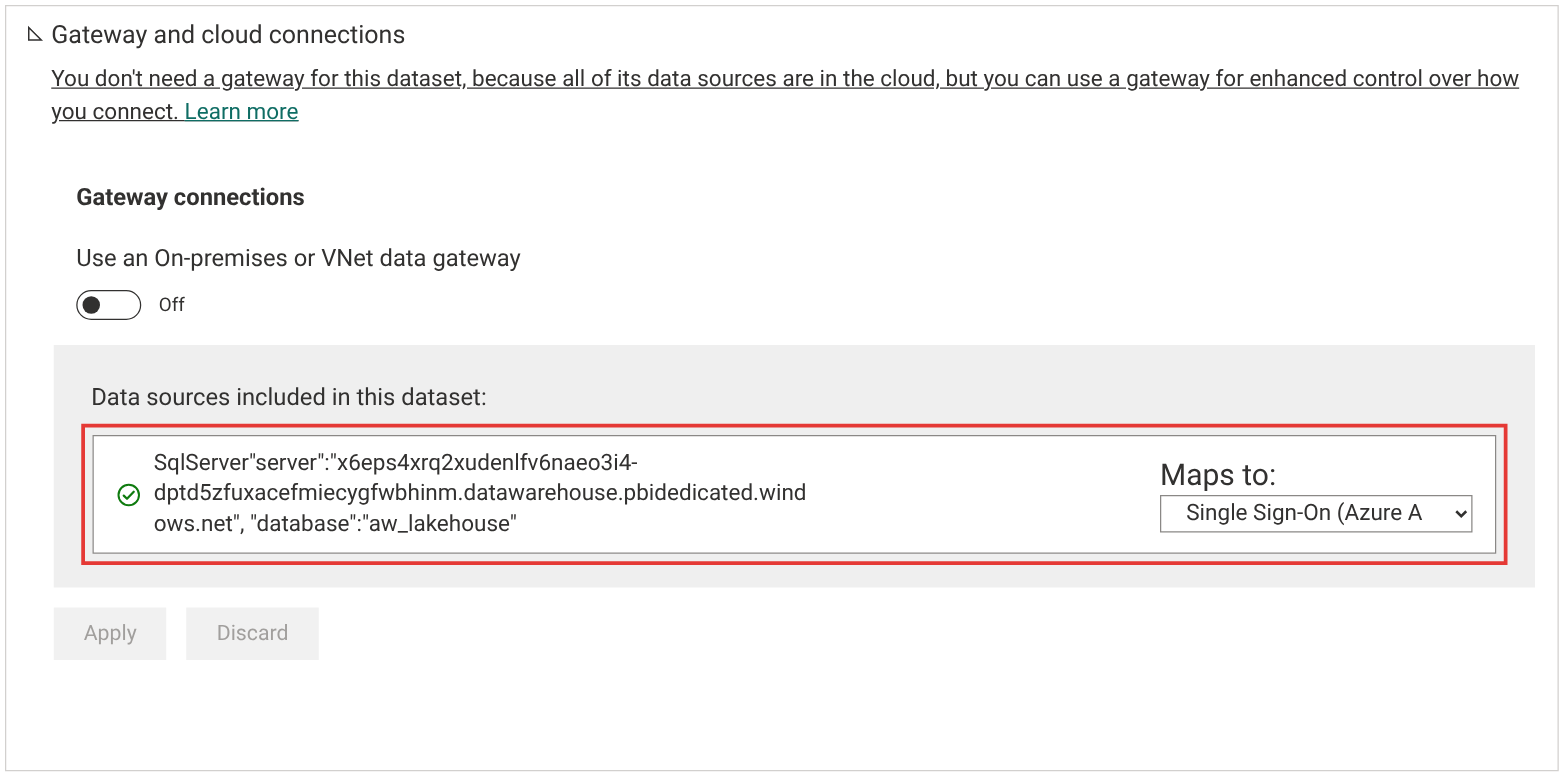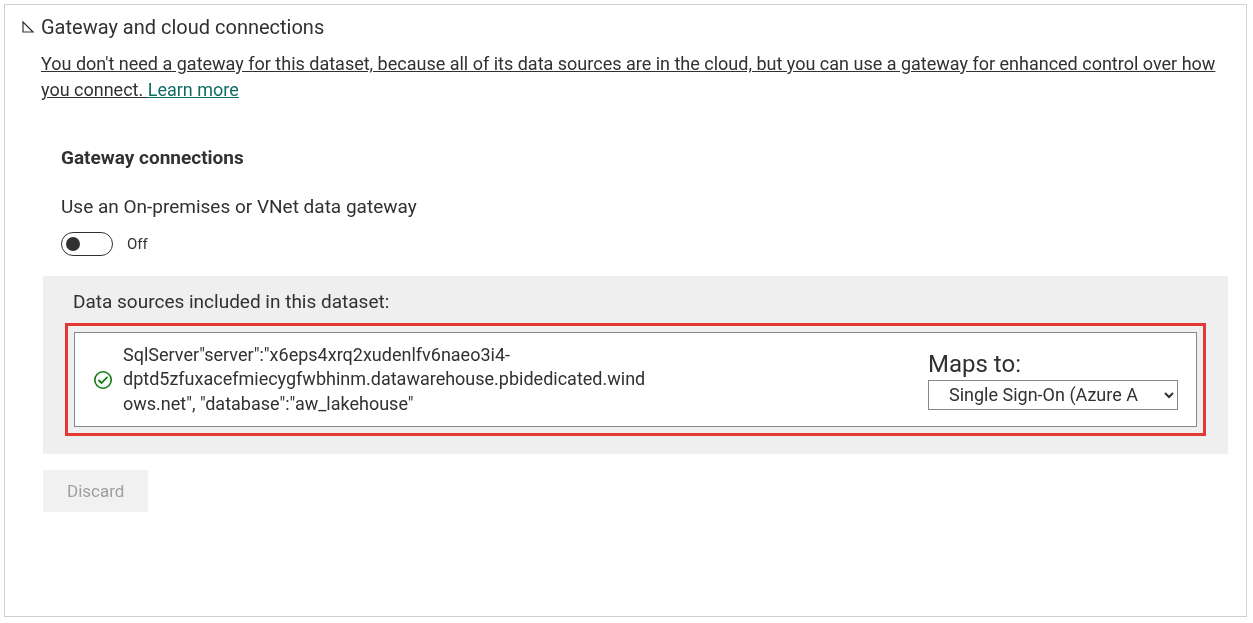--- a/index.html
+++ b/index.html
@@ -102,21 +102,21 @@
   .ds-panel{
     background:#efefef;
     margin-left:22px;
     margin-right:2px;
     margin-top:20px;
     padding:14px 22px 18px 22px;
   }
   .ds-title{
     font-size:19px;
     color:#323130;
-    margin:0 0 10px 8px;
+    margin:16px 0 10px 8px;
   }
   .ds-card-outer{
     border:3px solid #e53935;
     padding:6px;
   }
   .ds-card{
     background:#ffffff;
     border:1px solid #8a8886;
     padding:10px 18px;
     display:flex;
@@ -227,16 +227,17 @@
           <span class="maps-label">Maps to:</span>
           <select class="maps-select">
             <option>Single Sign-On (Azure A</option>
           </select>
         </div>
       </div>
     </div>
   </div>
 
   <div class="actions">
+    <button class="btn" type="button" disabled="">Apply</button>
     <button class="btn" type="button" disabled="">Discard</button>
   </div>
 
 </div>
 
 </body></html>

